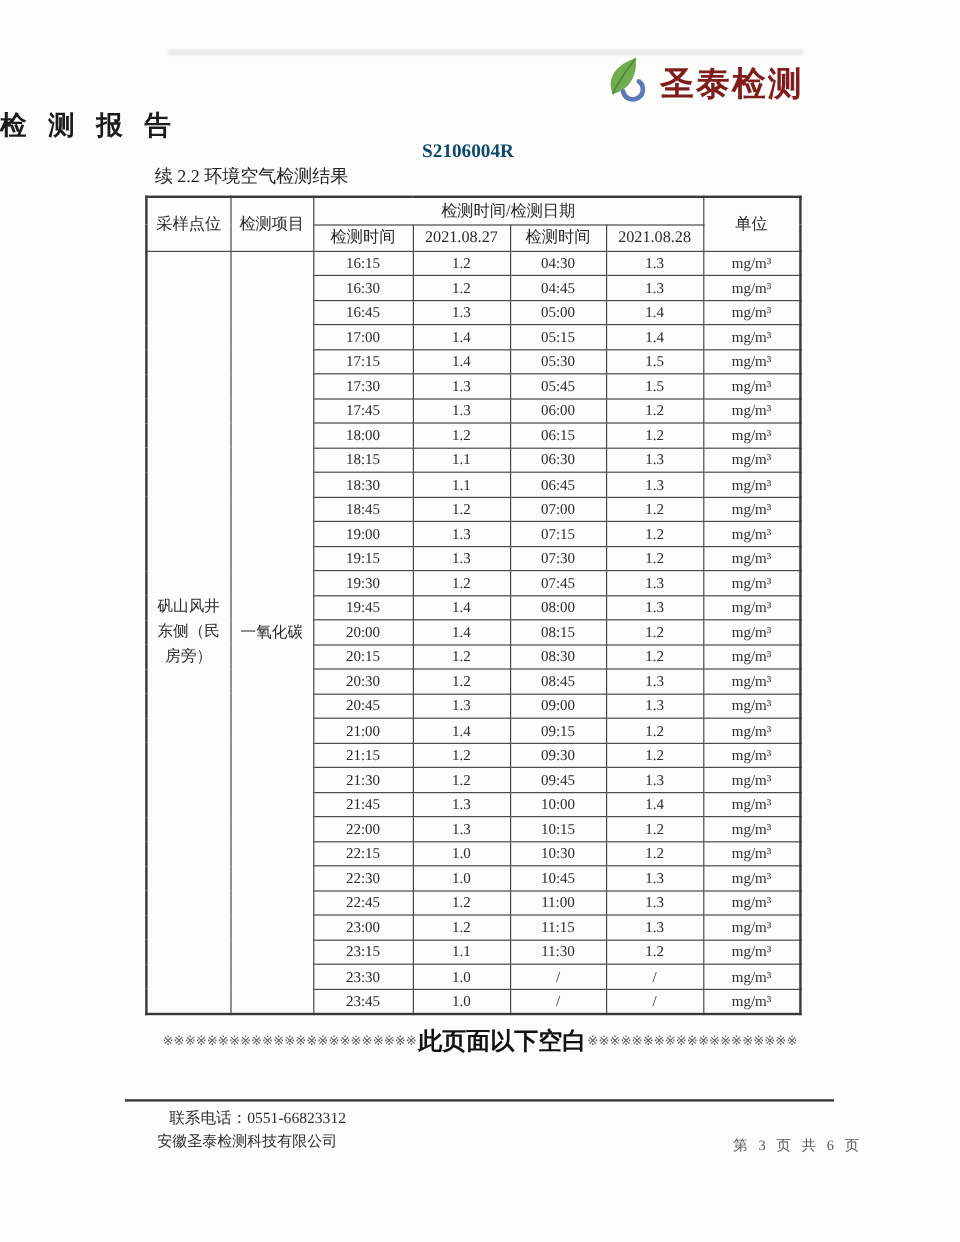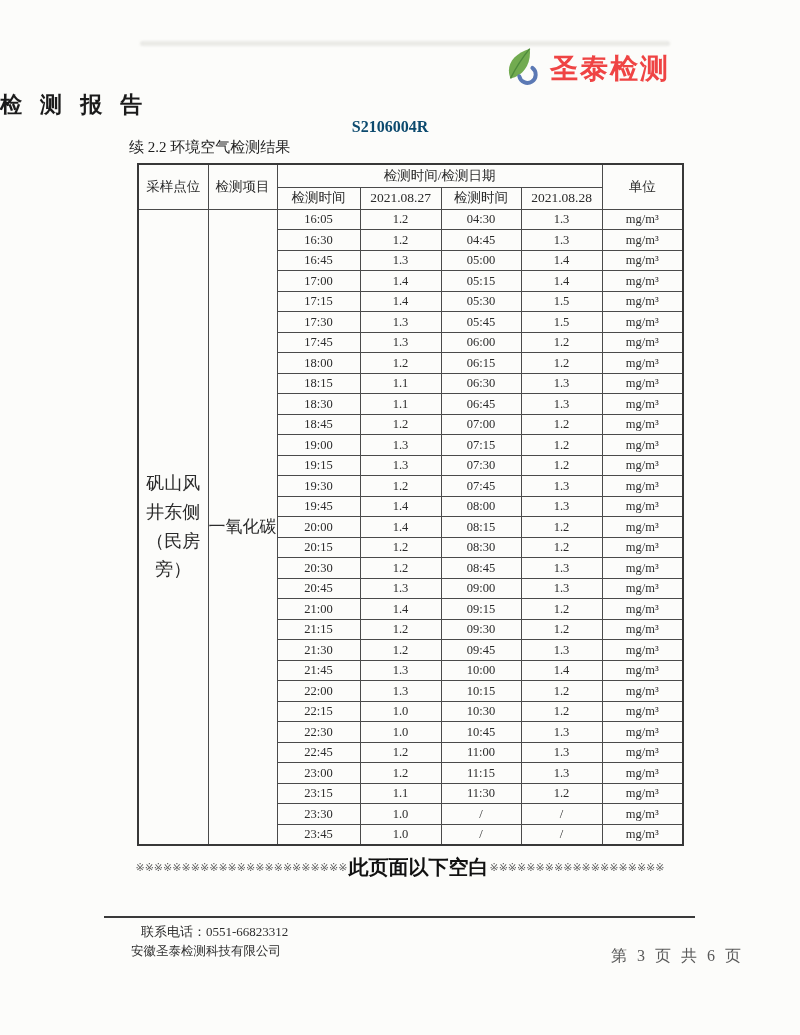--- a/index.html
+++ b/index.html
@@ -19,59 +19,59 @@
     border-radius:3px;
     filter:blur(1px);
   }
   .logo {
     position:absolute; top:46px; left:500px;
     display:flex; align-items:center; gap:8px;
   }
   .logo-text {
     font-family:"Liberation Sans", sans-serif;
     font-weight:bold; font-size:28px; letter-spacing:2px;
-    color:#ef4444;
+    color:#7f1d1d;
   }
   .title {
     position:absolute; top:90px; left:0; width:800px;
     font-family:"Liberation Sans", sans-serif;
     font-weight:bold; font-size:22px; letter-spacing:6px;
     color:#1b1b1b;
   }
   .report-no {
     position:absolute; top:118px; left:0; width:780px;
     text-align:center;
     font-weight:bold; font-size:16px;
     color:#0c4a6e;
   }
   .section-title {
     position:absolute; top:138px; left:129px;
     font-size:15px; color:#1f1f1f;
   }
   table.results {
-    position:absolute; top:163px; left:137px;
+    position:absolute; top:163px; left:121px;
     width:545px;
     border-collapse:collapse;
     table-layout:fixed;
     border:2px solid #383838;
   }
   table.results th, table.results td {
     border:1px solid #4a4a4a;
     text-align:center; vertical-align:middle;
     padding:0;
     font-weight:normal;
     color:#2b2b2b;
     overflow:hidden;
   }
   table.results thead tr:first-child th { height:23px; font-size:13.5px; }
   table.results thead tr:last-child th { height:22px; font-size:13.5px; }
   table.results td { height:20.5px; font-size:12.5px; line-height:1; }
   .sampling-point-inner {
     display:inline-block; width:58px; text-align:center;
-    font-size:18px; line-height:1.6;
+    font-size:13px; line-height:1.6;
   }
   .blank-note {
     position:absolute; top:854px; left:108px; width:584px;
     display:flex; align-items:center; justify-content:center;
     white-space:nowrap;
   }
   .marks {
     font-size:11px; color:#5f5f5f; letter-spacing:0;
     font-family:"DejaVu Sans", sans-serif;
   }
@@ -87,21 +87,21 @@
   .footer-phone {
     position:absolute; top:923px; left:141px;
     font-size:13px; color:#2e2e2e;
   }
   .footer-company {
     position:absolute; top:943px; left:131px;
     font-size:12.5px; color:#2e2e2e;
   }
   .footer-page {
     position:absolute; top:946px; left:611px;
-    font-size:16px; letter-spacing:3px; color:#595959;
+    font-size:12px; letter-spacing:3px; color:#595959;
   }
 </style>
 </head>
 <body>
 
 <div class="page">
 
   <div class="scan-smudge"></div>
 
   <div class="logo">
@@ -139,22 +139,22 @@
       <tr>
         <th>检测时间</th>
         <th>2021.08.27</th>
         <th>检测时间</th>
         <th>2021.08.28</th>
       </tr>
     </thead>
     <tbody id="table-body">
         <tr>
           <td rowspan="31"><span class="sampling-point-inner">矾山风井东侧（民房旁）</span></td>
-          <td rowspan="31" style="font-size: 17px;">一氧化碳</td>
-          <td>16:05</td>
+          <td rowspan="31" style="font-size: 13px;">一氧化碳</td>
+          <td>16:15</td>
           <td>1.2</td>
           <td>04:30</td>
           <td>1.3</td>
           <td>mg/m³</td>
         </tr>
         <tr>
           <td>16:30</td>
           <td>1.2</td>
           <td>04:45</td>
           <td>1.3</td>

